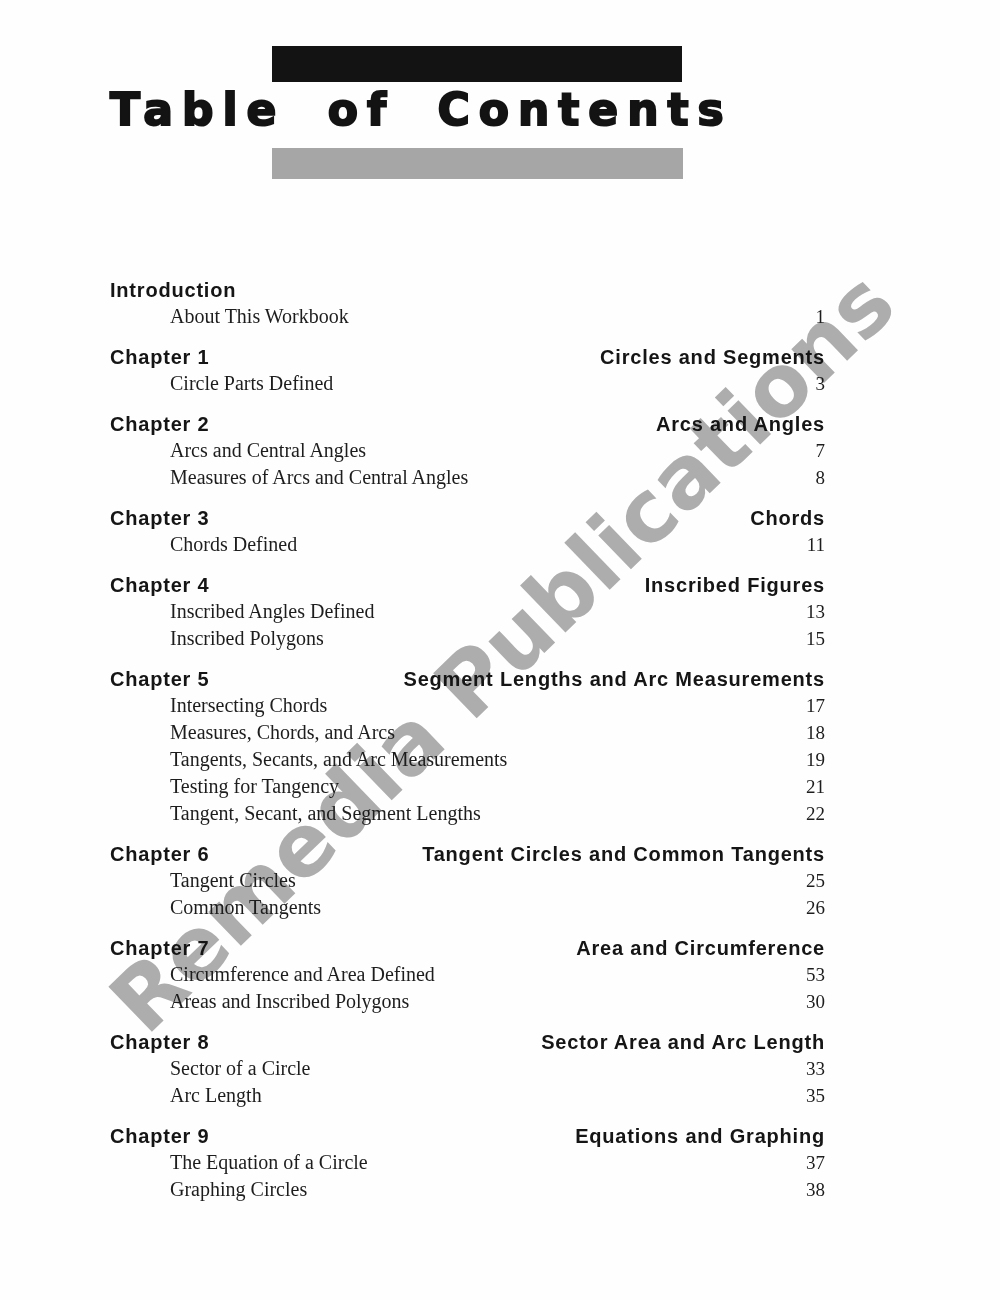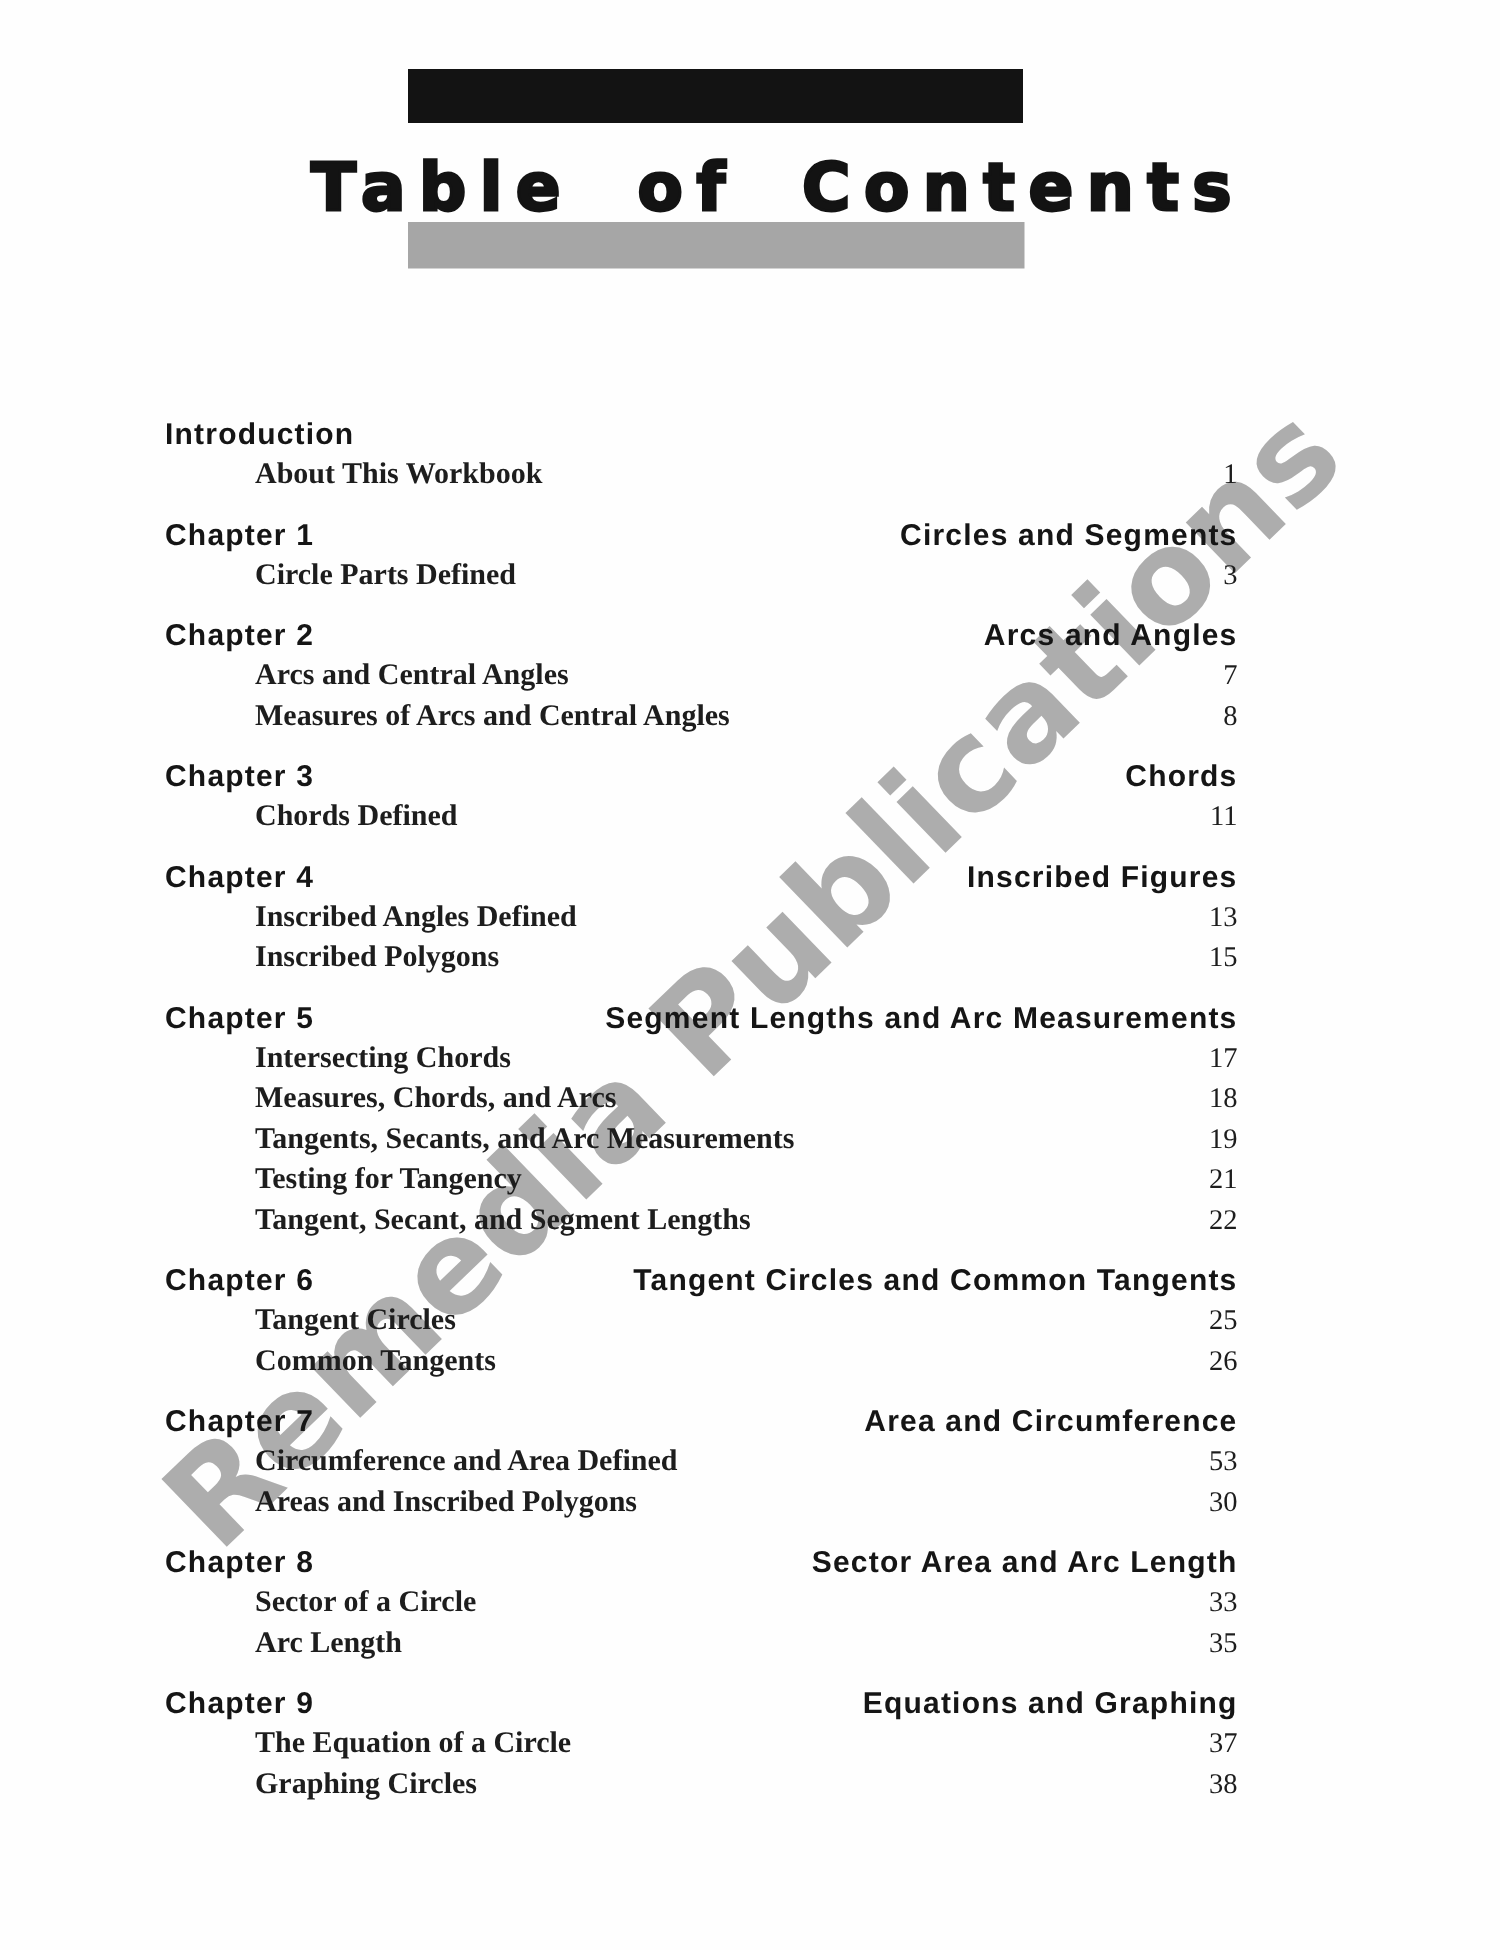--- a/index.html
+++ b/index.html
@@ -18,23 +18,23 @@
 
   
   .header-black-bar {
     position: absolute;
     left: 272px; top: 46px;
     width: 410px; height: 36px;
     background: #131313;
   }
   .page-title {
     position: absolute;
-    left: 110px; top: 100px;
+    left: 110px; top: 84px;
     width: 720px;
-    text-align: right;
+    text-align: left;
     font-family: "DejaVu Sans", sans-serif;
     font-weight: bold;
     font-size: 44px;
     letter-spacing: 9px;
     word-spacing: 18px;
     color: #131313;
     -webkit-text-stroke: 2px #131313;
     white-space: nowrap;
   }
   .header-gray-bar {
@@ -81,21 +81,21 @@
   .entry-list { margin-left: 60px; }
   .entry {
     display: flex;
     justify-content: space-between;
     align-items: baseline;
     font-family: "Liberation Serif", serif;
     font-size: 20px;
     line-height: 26px;
     color: #1d1d1d;
   }
-  .entry-label { flex: 1; font-weight: bold; }
+  .entry-label { flex: 1; }
   .entry-page {
     flex: none;
     text-align: right;
     min-width: 40px;
     font-family: "Liberation Serif", serif;
     font-size: 19px;
   }
 </style>
 </head>
 <body>

